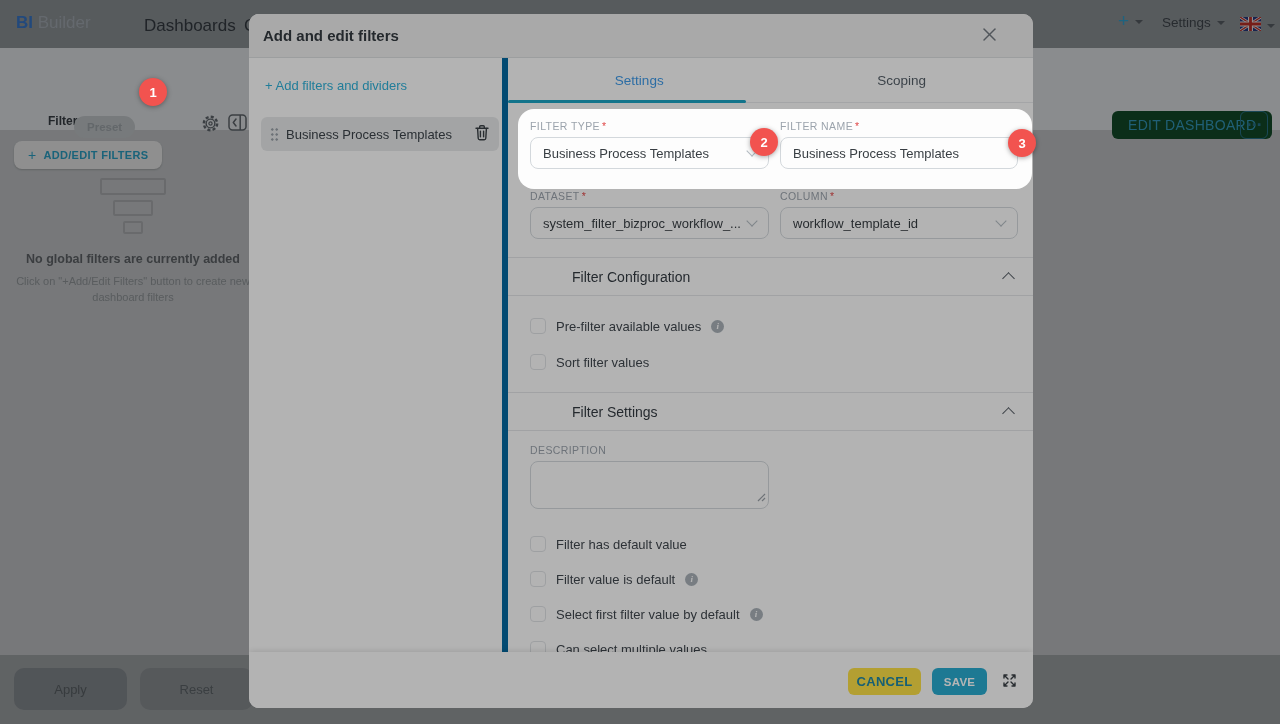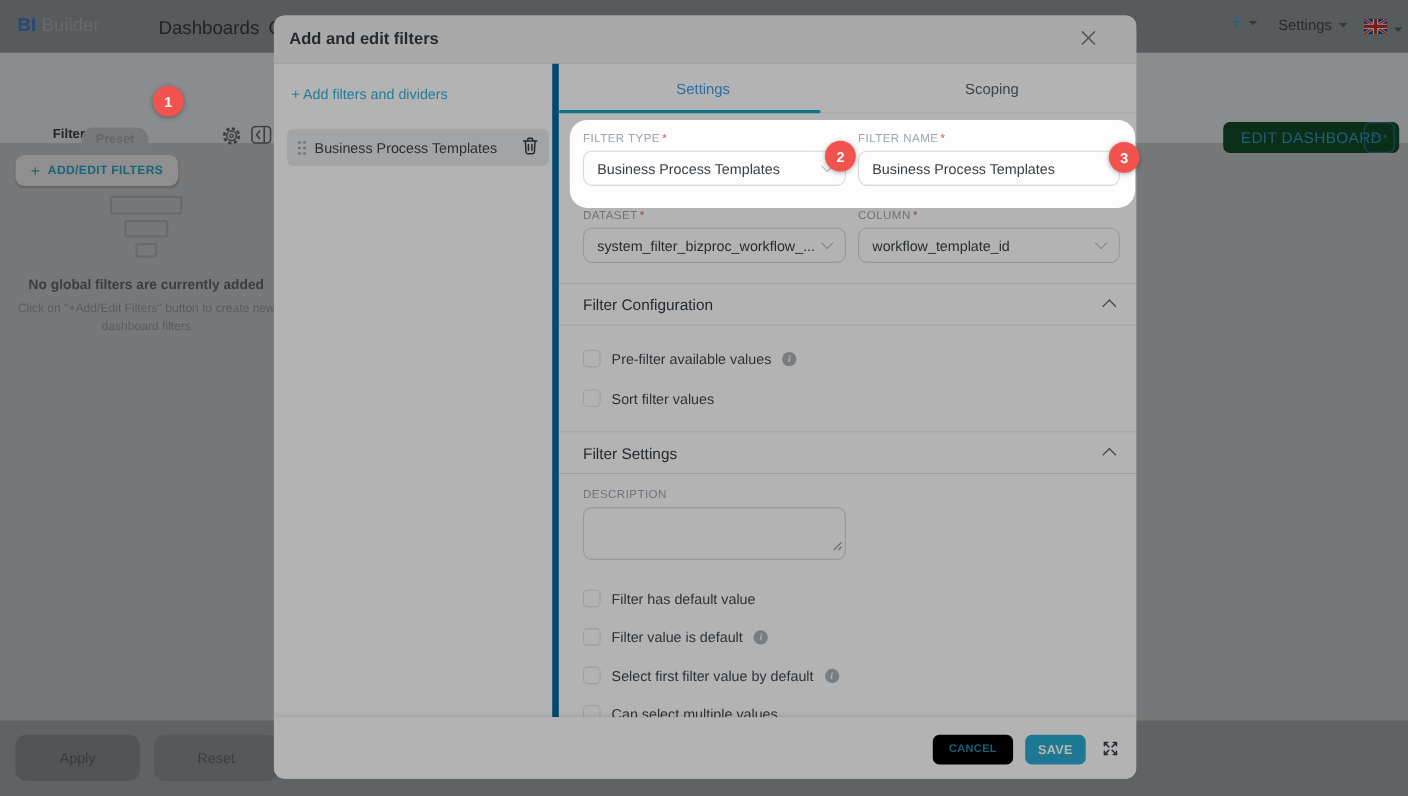--- a/index.html
+++ b/index.html
@@ -57,30 +57,30 @@
   .m-tab.inactive{color:#555f68;}
   .tab-underline{left:259px;top:86px;width:238px;height:3px;background:#1ba4c4;border-radius:2px;}
   .f-label{font-size:10.5px;letter-spacing:.4px;color:#9ba3ac;}
   .f-label .req{color:#e04b4b;margin-left:2px;}
   .sel{height:32px;border:1px solid #d3d8dc;border-radius:8px;background:#fdfdfd;box-sizing:border-box;display:flex;align-items:center;padding:0 12px;font-size:13px;color:#383e43;cursor:pointer;}
   .sel .sel-text{flex:1;white-space:nowrap;overflow:hidden;}
   .chev-down{width:7px;height:7px;border-right:1.5px solid #b4bcc3;border-bottom:1.5px solid #b4bcc3;transform:rotate(45deg);margin-top:-4px;flex-shrink:0;}
   .chev-up{width:8px;height:8px;border-right:1.5px solid #565e66;border-bottom:1.5px solid #565e66;transform:rotate(-135deg);}
   .txt-input{height:32px;border:1px solid #d3d8dc;border-radius:8px;background:#fdfdfd;box-sizing:border-box;padding:0 12px;font-size:13px;color:#383e43;font-family:inherit;outline:none;width:100%;}
   .hr{left:259px;width:525px;height:1px;background:#e3e5e7;}
-  .section-title{font-size:14px;color:#343b42;}
+  .section-title{font-size:14px;color:#343b42;margin-left:42px;}
   .check-row{display:flex;align-items:center;gap:10px;}
   .checkbox{width:16px;height:16px;border:1.5px solid #dfe2e5;border-radius:4px;background:#fdfdfd;box-sizing:border-box;flex-shrink:0;cursor:pointer;}
   .check-label{font-size:13px;color:#40474e;}
   .info-dot{width:13px;height:13px;border-radius:50%;background:#a9b1b8;color:#fdfdfd;font-size:9px;font-weight:700;display:inline-flex;align-items:center;justify-content:center;cursor:pointer;font-style:italic;font-family:"Liberation Serif",serif;}
   .desc-area{left:281px;top:447px;width:239px;height:48px;}
   .desc-area textarea{width:100%;height:100%;border:1px solid #d3d8dc;border-radius:8px;background:#fdfdfd;box-sizing:border-box;resize:none;font-family:inherit;}
   .resize-grip{position:absolute;right:3px;bottom:3px;}
   .m-footer{left:0;top:638px;width:784px;height:56px;background:#fdfdfd;box-shadow:0 -1px 6px rgba(0,0,0,.12);}
-  .cancel-btn{left:599px;top:16px;width:73px;height:27px;border:none;border-radius:6px;background:#000000;color:#2187a3;font-size:10px;font-weight:700;letter-spacing:.3px;font-family:inherit;}
+  .cancel-btn{left:599px;top:16px;width:73px;height:27px;border:none;border-radius:6px;background:#fde047;color:#2187a3;font-size:13px;font-weight:700;letter-spacing:.3px;font-family:inherit;}
   .save-btn{left:683px;top:16px;width:55px;height:27px;border:none;border-radius:6px;background:#2aabcf;color:#fff;font-size:11.5px;font-weight:700;letter-spacing:.3px;font-family:inherit;}
   .expand-pos{left:753px;top:21px;}
   button{cursor:pointer;}
 </style>
 </head>
 <body>
 
 <div class="abs app-topbar">
   <div class="abs logo">
     <span class="bi">BI</span>

